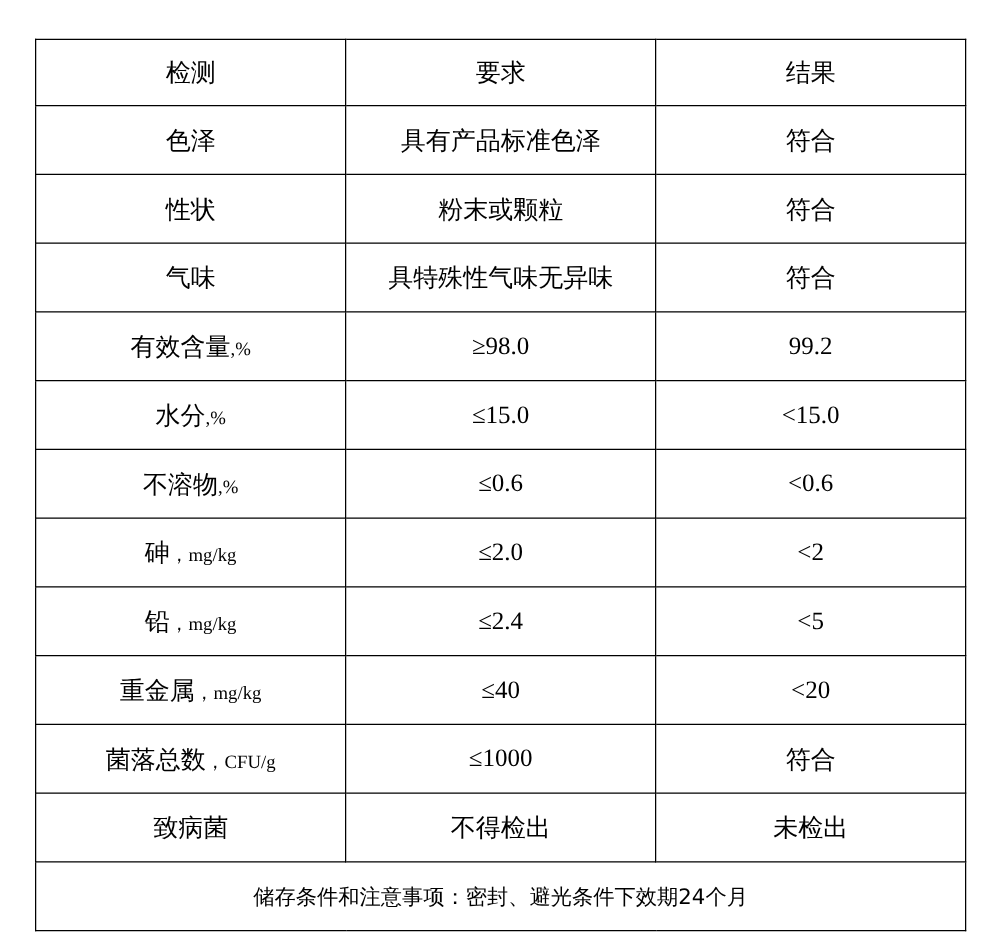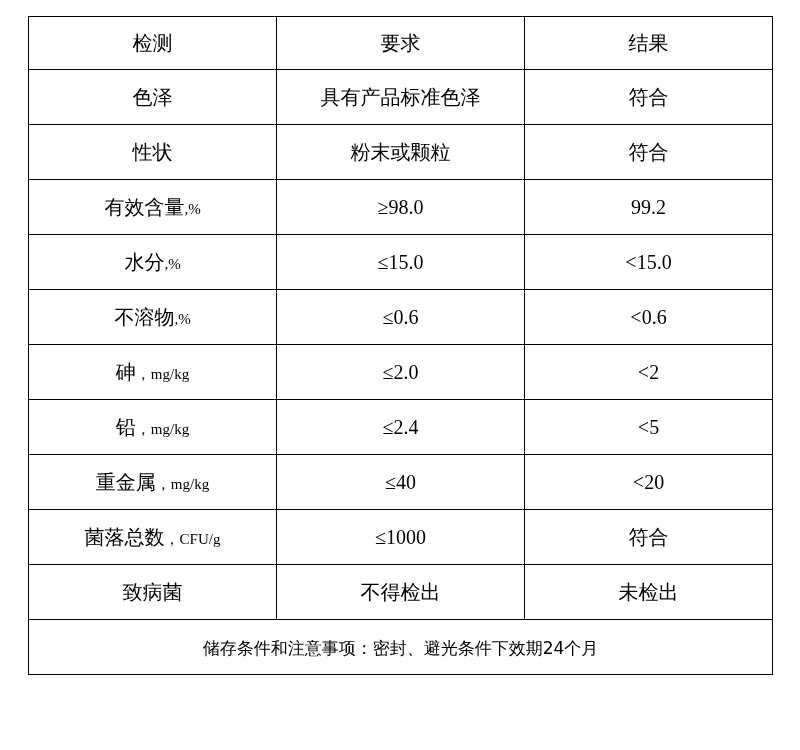--- a/index.html
+++ b/index.html
@@ -16,21 +16,21 @@
   }
   .page {
     position: relative;
     width: 800px;
     height: 750px;
     box-sizing: border-box;
   }
   .table-wrap {
     position: absolute;
     left: 28px;
-    top: 16px;
+    top: 31px;
     width: 744px;
   }
   table.spec {
     border-collapse: collapse;
     table-layout: fixed;
     width: 744px;
   }
   table.spec col.c1 { width: 248px; }
   table.spec col.c2 { width: 248px; }
   table.spec col.c3 { width: 248px; }
@@ -92,20 +92,25 @@
             <td><span class="cn">色泽</span></td>
             <td><span class="cn">具有产品标准色泽</span></td>
             <td><span class="cn">符合</span></td>
           </tr>
           <tr>
             <td><span class="cn">性状</span></td>
             <td><span class="cn">粉末或颗粒</span></td>
             <td><span class="cn">符合</span></td>
           </tr>
           <tr>
+            <td><span class="cn">气味</span></td>
+            <td><span class="cn">具特殊性气味无异味</span></td>
+            <td><span class="cn">符合</span></td>
+          </tr>
+          <tr>
             <td><span class="cn">有效含量</span><span class="unit">,%</span></td>
             <td><span class="num">≥98.0</span></td>
             <td><span class="num">99.2</span></td>
           </tr>
           <tr>
             <td><span class="cn">水分</span><span class="unit">,%</span></td>
             <td><span class="num">≤15.0</span></td>
             <td><span class="num">&lt;15.0</span></td>
           </tr>
           <tr>

